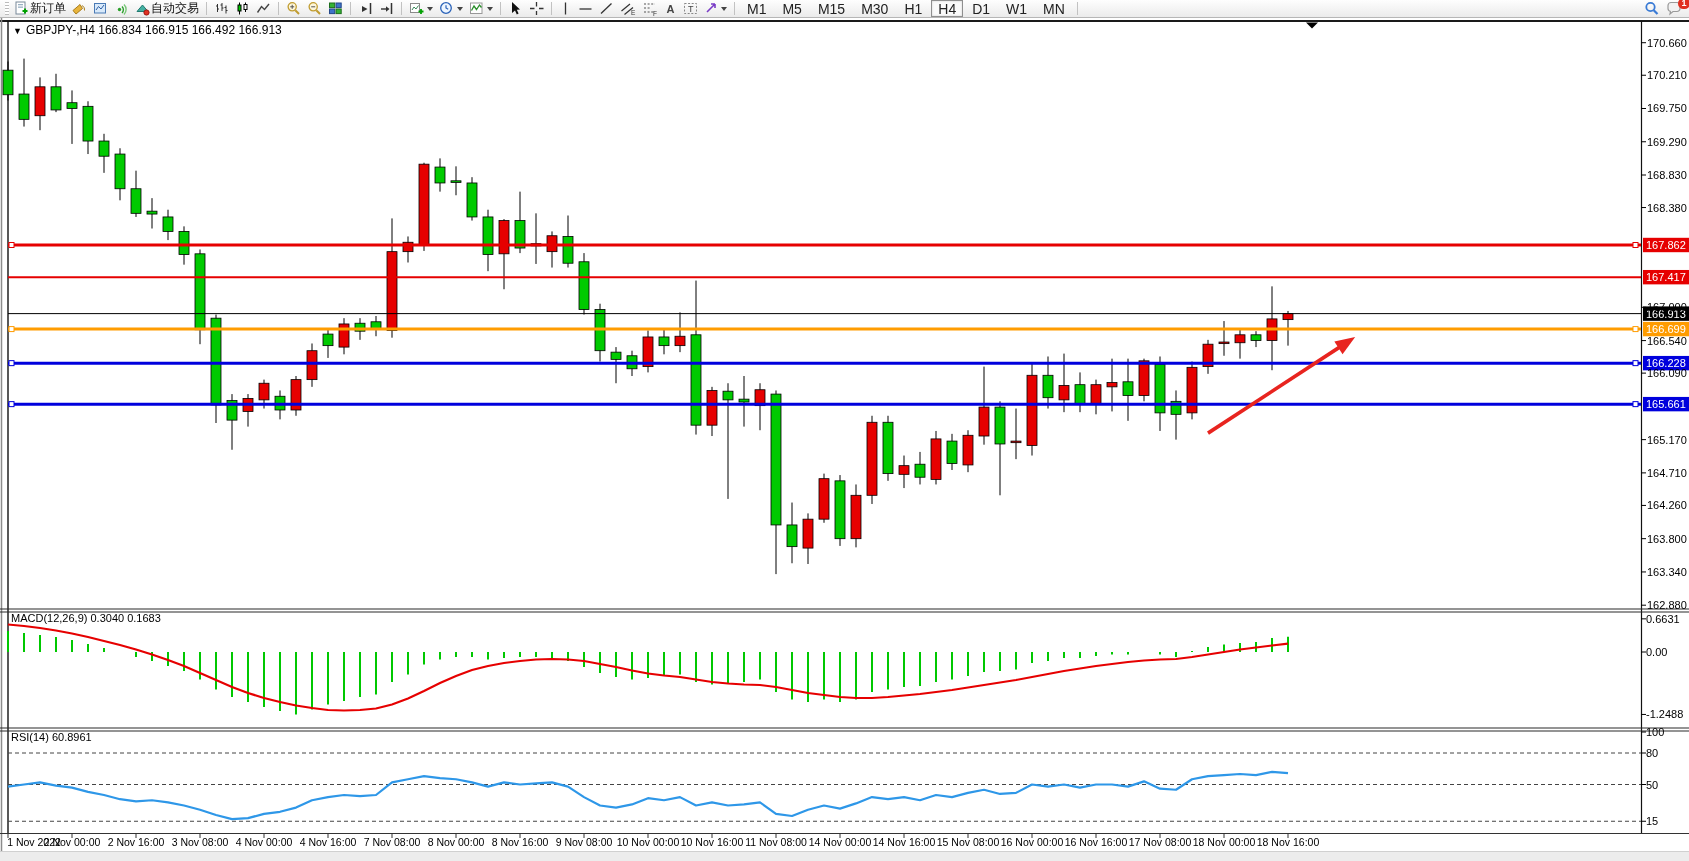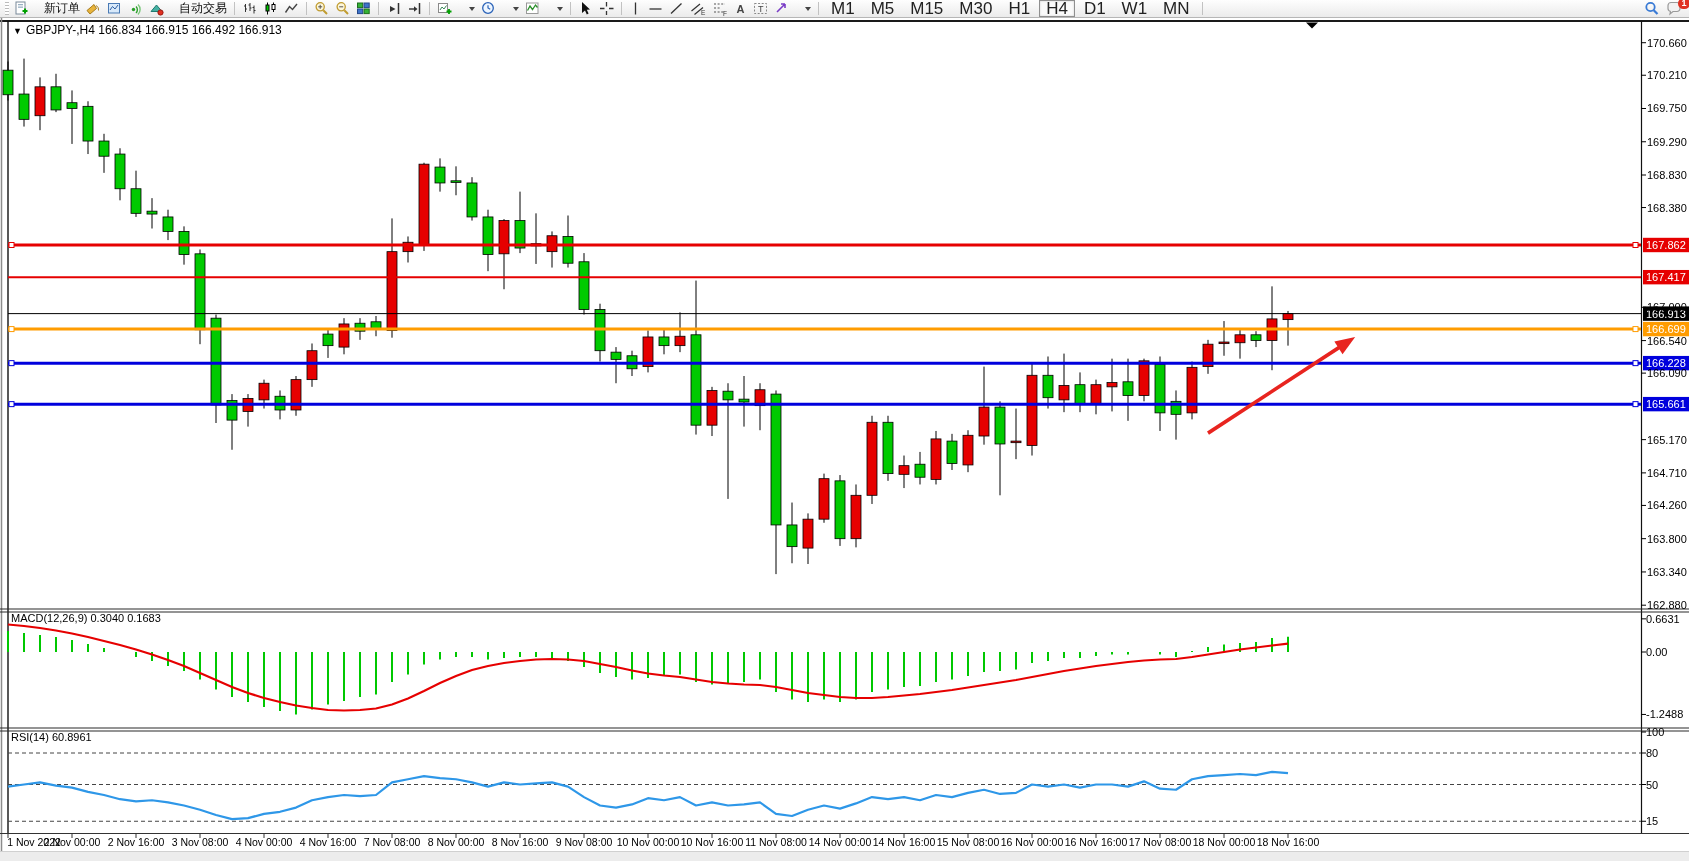--- a/index.html
+++ b/index.html
@@ -2,28 +2,28 @@
 <html><head>
 <meta charset="utf-8">
 <style>
   html,body{margin:0;padding:0;}
   body{width:1689px;height:861px;position:relative;background:#fff;overflow:hidden;
        font-family:"Liberation Sans",sans-serif;-webkit-font-smoothing:antialiased;}
   
   .toolbar{position:absolute;top:0;left:0;width:1689px;height:18px;z-index:20;
            background:linear-gradient(#fefefe,#ebebeb);border-bottom:1px solid #b6b6b6;
            display:flex;align-items:center;padding:0 3px;box-sizing:border-box;}
-  .tb-btn{height:17px;display:flex;align-items:center;gap:15px;padding:0 3px;cursor:default;}
+  .tb-btn{height:17px;display:flex;align-items:center;gap:1px;padding:0 3px;cursor:default;}
   .tb-btn svg{display:block;}
   .tb-label{font-size:12px;color:#111;white-space:nowrap;line-height:17px;}
   .tb-sep{width:1px;height:13px;background:#c2c2c2;margin:0 4px;flex:0 0 aupx;}
   .grip{width:4px;height:13px;margin:0 2px;background:repeating-linear-gradient(#bbb 0 1px,#fff 1px 3px);}
   .caret{width:0;height:0;border-left:3.5px solid transparent;border-right:3.5px solid transparent;
          border-top:4px solid #444;margin-left:2px;}
-  .tf-btn{height:15px;padding:0 6px;display:flex;align-items:center;font-size:17px;color:#222;
+  .tf-btn{height:15px;padding:0 6px;display:flex;align-items:center;font-size:14px;color:#222;
           border:1px solid transparent;margin:16px 1px;}
   .tf-btn.active{background:#fafafa;border-color:#8f8f8f;box-shadow:inset 0 0 2px #c9c9c9;text-align:right;}
   .tb-spacer{flex:1 1 auto;}
   .chat-wrap{position:relative;}
   .chat-badge{position:absolute;top:-2px;right:-4px;background:#e03021;color:#fff;font-size:9px;
               line-height:11px;width:12px;height:11px;border-radius:6px;text-align:center;font-weight:bold;}
   
   #chart-svg{position:absolute;top:0;left:0;z-index:5;}
   .statusbar{position:absolute;left:0;bottom:0;width:1689px;height:9px;background:#ececec;
              border-top:1px solid #d0d0d0;z-index:6;}

